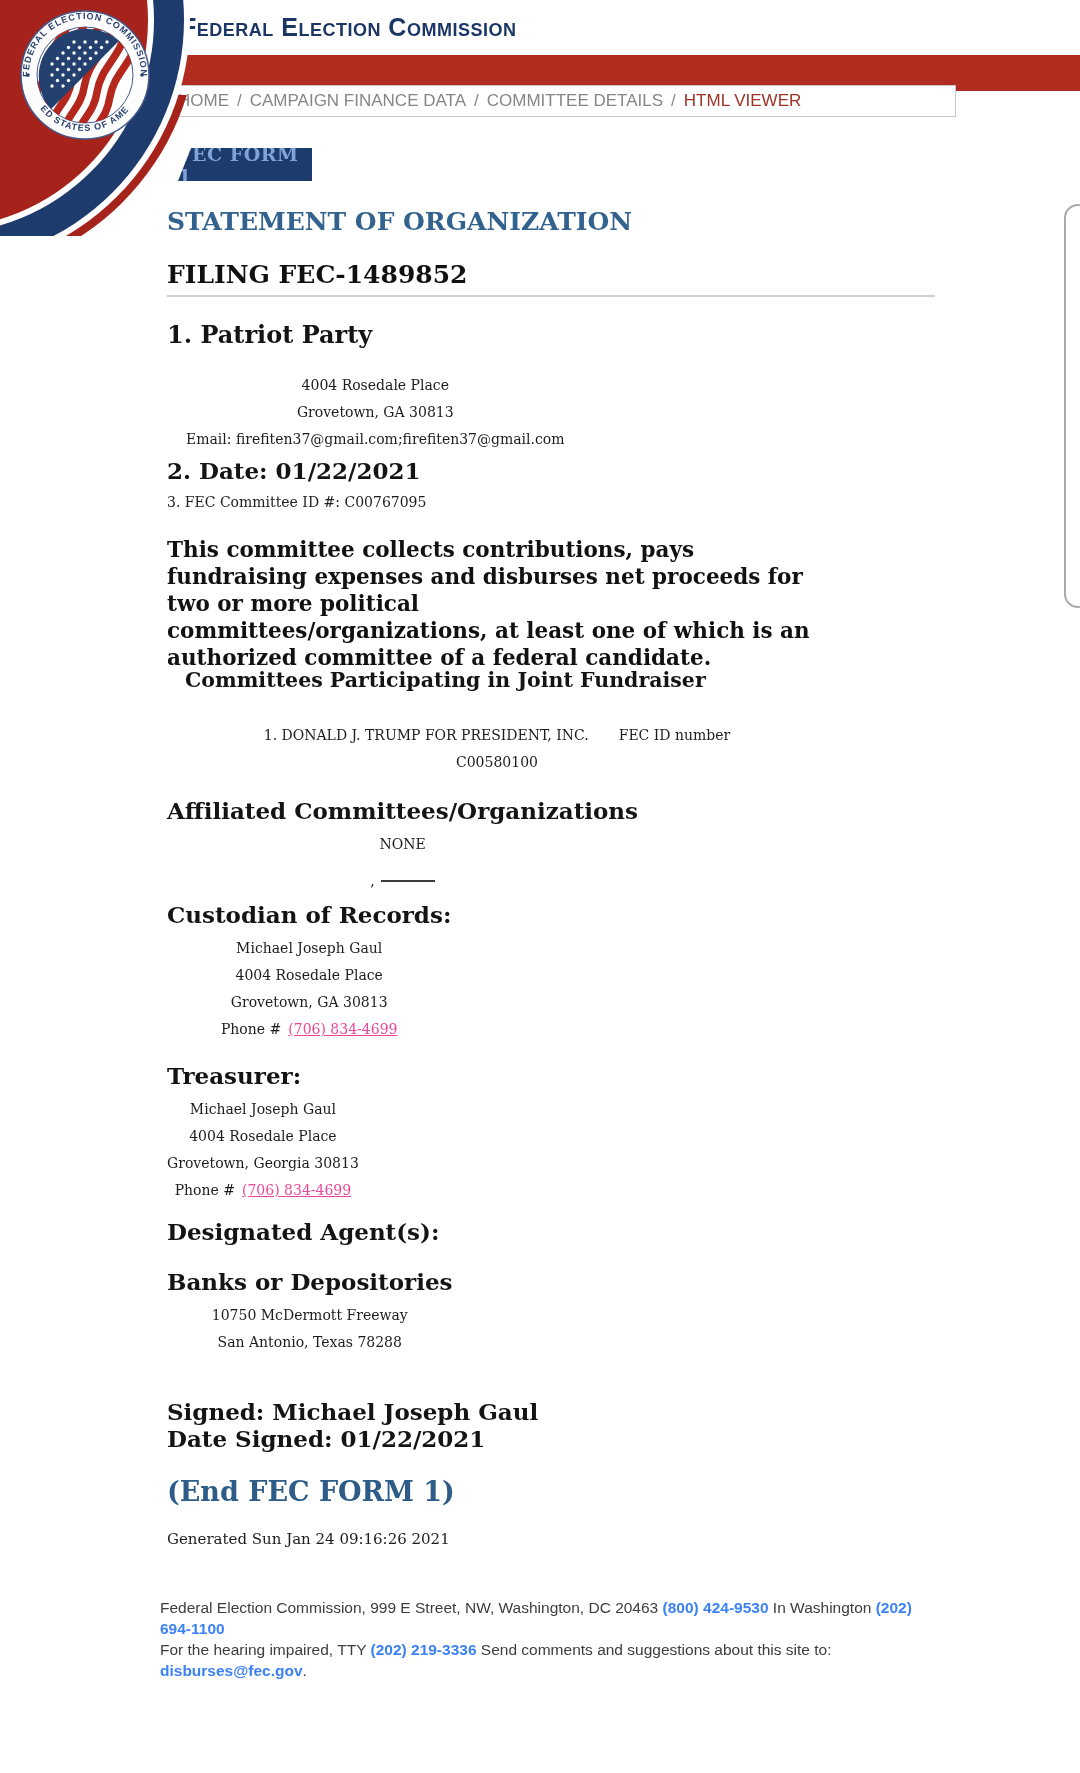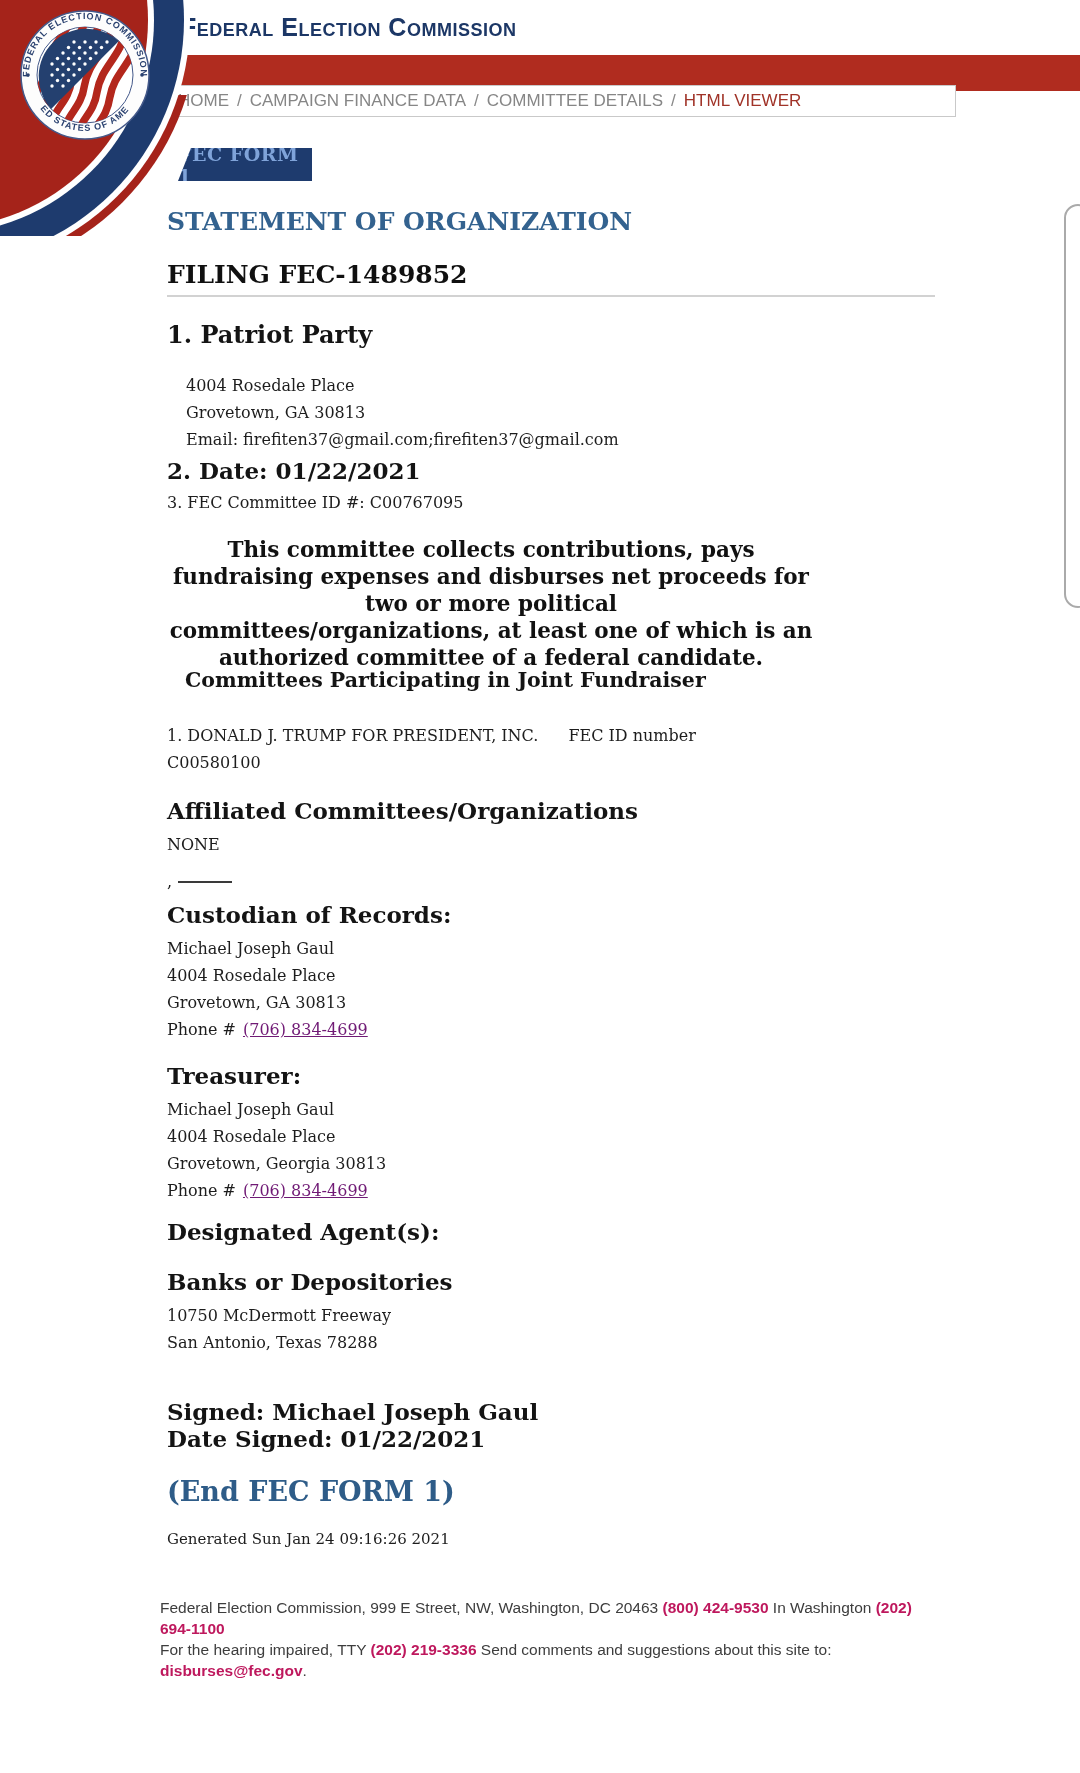--- a/index.html
+++ b/index.html
@@ -38,36 +38,36 @@
     letter-spacing:0.5px;
     clip-path:polygon(13px 0, 100% 0, 100% 100%, 0 100%);
   }
 
   .serif { font-family:"DejaVu Serif", serif; color:#1c1c1c; }
   .h-statement { font-size:25px; font-weight:bold; color:#33628f; }
   .h-filing   { font-size:25px; font-weight:bold; color:#101010; }
   .hr-line { left:167px; top:295px; width:768px; height:2px; background:#d2d2d2; }
 
   .sec-head { font-size:23px; font-weight:bold; color:#141414; }
-  .body-line { font-size:16px; line-height:27px; color:#1d1d1d; }
+  .body-line { font-size:14px; line-height:27px; color:#1d1d1d;text-align:center; }
   .indent { padding-left:19px; }
-  .purpose { font-size:21.5px; font-weight:bold; line-height:27px; color:#111; width:648px;text-align:center; }
+  .purpose { font-size:21.5px; font-weight:bold; line-height:27px; color:#111; width:648px; }
   .joint-head { font-size:20.5px; font-weight:bold; color:#141414;margin-left:18px; }
   .gap-left { margin-left:30px; }
-  .phone-link { color:#701a75; text-decoration:underline; margin-left:7px; }
+  .phone-link { color:#ec4899; text-decoration:underline; margin-left:7px; }
   .blank-rule { display:inline-block; width:54px; border-bottom:2px solid #3a3a3a; margin-left:6px; vertical-align:4px; }
   .end-line { font-size:27px; font-weight:bold; color:#2e5c88; }
   .generated { font-size:15px; color:#1d1d1d; }
 
   
   .footer {
     left:160px; top:1597px; width:778px;
     font-size:15.5px; line-height:21px; color:#3d3d3d;
   }
-  .footer .red { color:#be185d; font-weight:bold;text-align:center; }
+  .footer .red { color:#3b82f6; font-weight:bold;text-align:center; }
   .footer a.red { text-decoration:none; }
 
   
   .scrollbar {
     left:1064px; top:204px; width:28px; height:404px;
     background:#ffffff; border:2px solid #aaaaaa; border-radius:14px;
   }
 </style>
 </head>
 <body>

